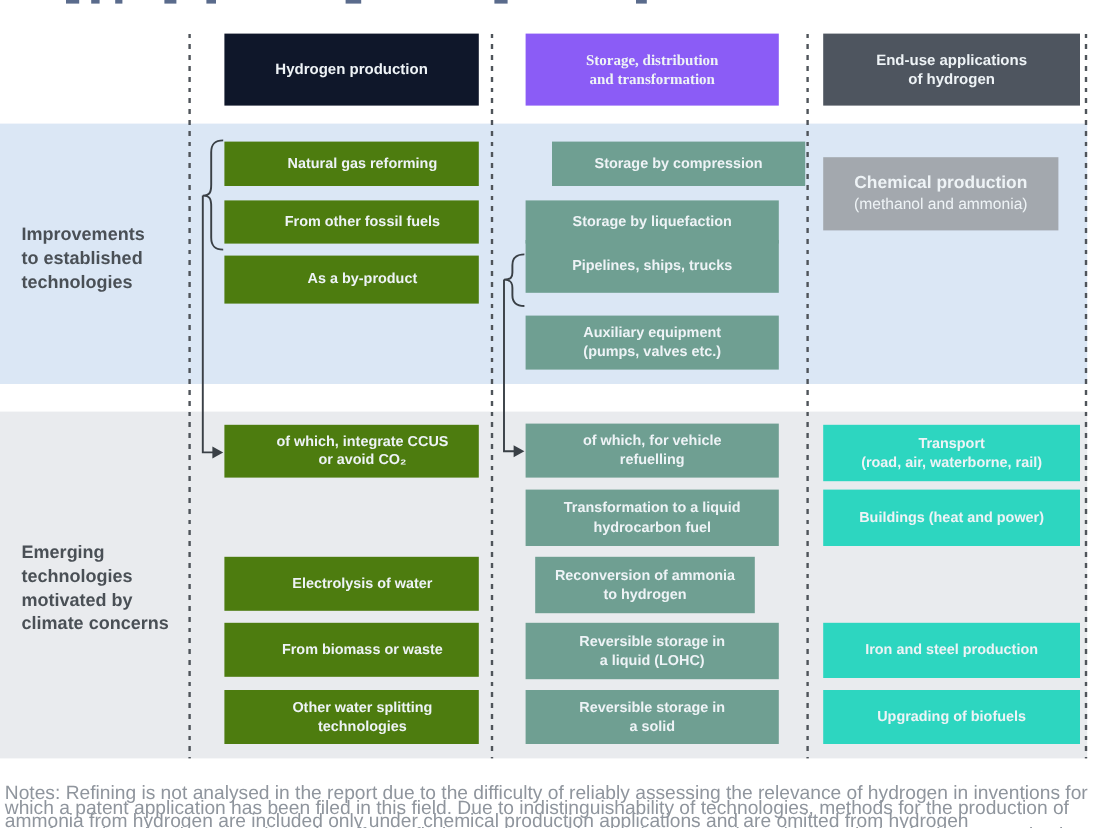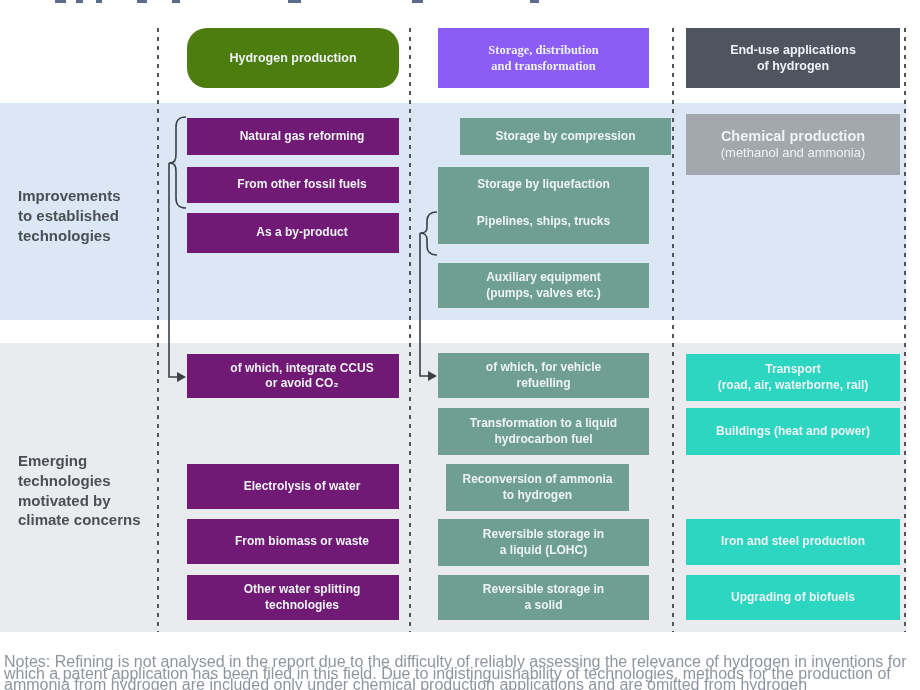--- a/index.html
+++ b/index.html
@@ -13,24 +13,24 @@
   .divider{
     position:absolute;top:28px;height:604px;width:2px;
     background:repeating-linear-gradient(to bottom,#4f545a 0 4px,transparent 4px 9px);
   }
   .box{
     position:absolute;display:flex;align-items:center;justify-content:center;
     text-align:center;color:#eef3f6;font-weight:bold;font-size:12px;line-height:1.28;
     padding:2px 14px;box-sizing:border-box;white-space:pre-line;
   }
   .hdr{font-size:12.5px;}
-  .hdr-blue{background:#4d7c0f;border-radius:20px;}
+  .hdr-blue{background:#0f172a;}
   .hdr-teal{background:#8b5cf6;font-family:Liberation Serif, serif;}
   .hdr-dark{background:#4e555f;}
-  .box-blue{background:#701a75;padding-left:32px;}
+  .box-blue{background:#4d7c0f;padding-left:32px;}
   .box-sage{background:#6f9f92;}
   .box-turq{background:#2dd6c0;}
   .box-gray{background:#a3a8ae;flex-direction:column;}
   .box-gray .t1{font-size:14.5px;display:block;}
   .box-gray .t2{font-size:13px;display:block;font-weight:normal;}
   .rowlabel{
     position:absolute;color:#4a5056;font-weight:bold;font-size:15px;line-height:1.32;
     white-space:pre-line;
   }
   .notes{
@@ -100,21 +100,21 @@
 refuelling</div>
   <div class="box box-sage" style="left:438px;top:408px;width:211px;height:47px">Transformation to a liquid
 hydrocarbon fuel</div>
   <div class="box box-sage" style="left:446px;top:464px;width:183px;height:47px">Reconversion of ammonia
 to hydrogen</div>
   <div class="box box-sage" style="left:438px;top:519px;width:211px;height:47px">Reversible storage in
 a liquid (LOHC)</div>
   <div class="box box-sage" style="left:438px;top:575px;width:211px;height:45px">Reversible storage in
 a solid</div>
 
-  <div class="box box-gray" style="left:686px;top:114px;width:214px;height:61px">
+  <div class="box box-gray" style="left:686px;top:131px;width:196px;height:61px">
     <span class="t1">Chemical production</span>
     <span class="t2">(methanol and ammonia)</span>
   </div>
 
   <div class="box box-turq" style="left:686px;top:354px;width:214px;height:47px">Transport
 (road, air, waterborne, rail)</div>
   <div class="box box-turq" style="left:686px;top:408px;width:214px;height:47px">Buildings (heat and power)</div>
   <div class="box box-turq" style="left:686px;top:519px;width:214px;height:46px">Iron and steel production</div>
   <div class="box box-turq" style="left:686px;top:575px;width:214px;height:45px">Upgrading of biofuels</div>
 

